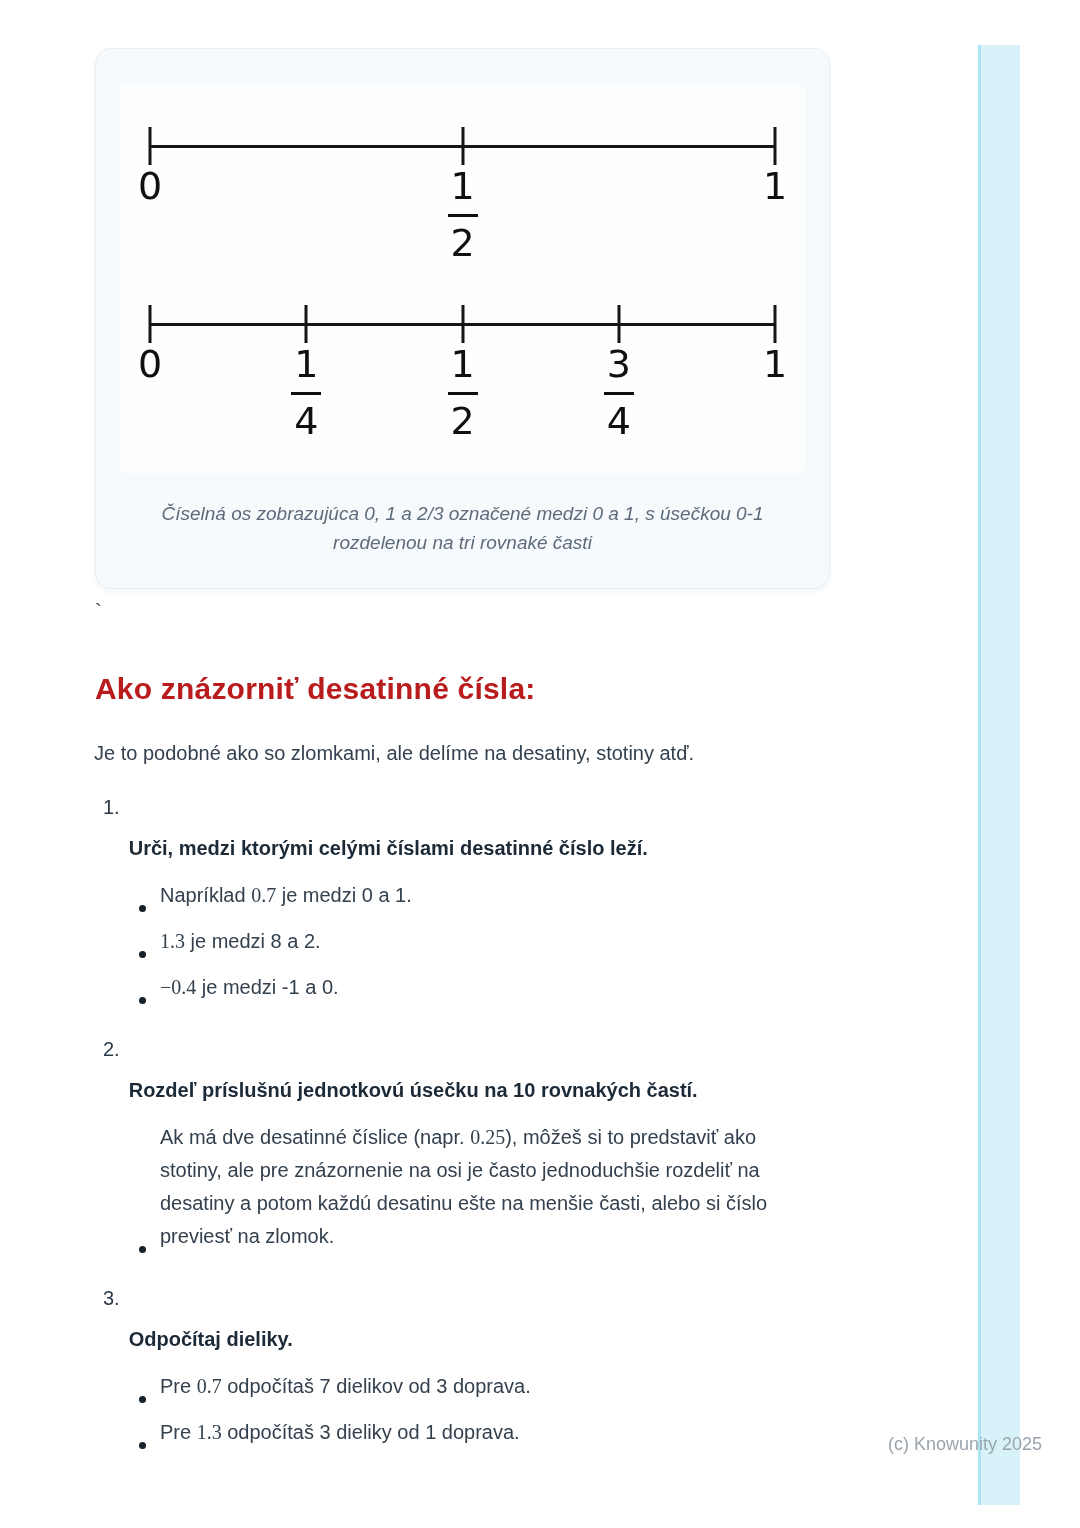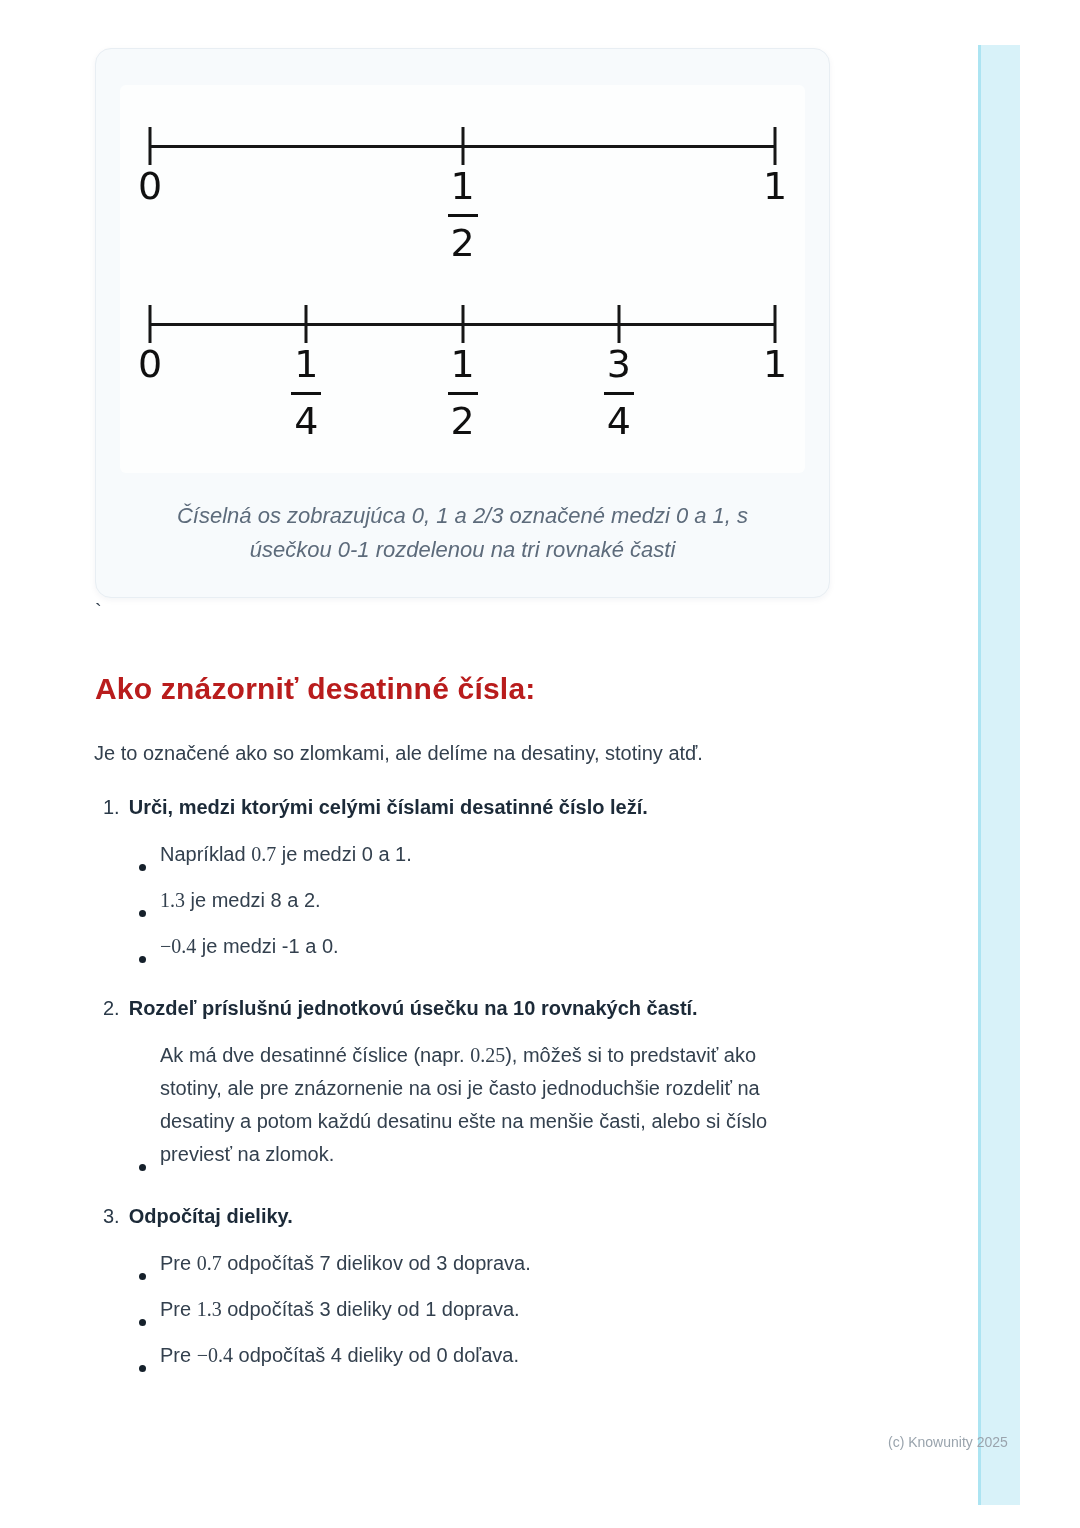--- a/index.html
+++ b/index.html
@@ -34,21 +34,21 @@
   .nl-label {
     position:absolute; top:52px; transform:translateX(-50%);
     font-size:38px; color:#101010; text-align:center; line-height:1.05;
     font-family:"DejaVu Sans", sans-serif;
   }
   .frac-num, .frac-den { display:block; }
   .frac-bar { height:3px; background:#101010; width:30px; margin:7px auto; }
 
   .figure-caption {
     margin:26px auto 0; max-width:640px;
-    font-style:italic; font-size:22px; line-height:1.55;
+    font-style:italic; font-size:19px; line-height:1.55;
     color:#5d6b7b; text-align:center;
   }
 
   
   .stray-char {
     position:absolute; left:95px; top:600px;
     font-size:20px; color:#33404e;
   }
   .section-heading {
     position:absolute; left:95px; top:672px; margin:0;
@@ -56,34 +56,34 @@
   }
   .intro {
     position:absolute; left:94px; top:738px; margin:0;
     font-size:20px; line-height:1.5; color:#33404e;
   }
 
   .steps { position:absolute; left:103px; top:792px; width:760px; }
   .step + .step { margin-top:30px; }
   .step-head { display:flex; gap:9px; font-size:20px; line-height:30px; margin-bottom:16px; }
   .step-num  { color:#2b3a49; font-weight:400; }
-  .step-title{ color:#1c2a38; font-weight:700; }
+  .step-title{ color:#1c2a38; font-weight:700;margin-top:41px; }
   .bullets   { margin-left:36px; }
   .bullet    { display:flex; line-height:33px;align-items:flex-end; }
   .bullet + .bullet { margin-top:13px; }
   .dot {
     flex:0 0 auto; width:7px; height:7px; border-radius:50%;
     background:#15202b; margin:13px 14px 0 0;
   }
   .btext { max-width:655px; font-size:20px; color:#33404e; }
   .math  { font-family:"Liberation Serif", serif; }
 
   .footer-credit {
     position:absolute; left:888px; top:1434px;
-    font-size:14px; color:#9aa4ad; z-index:2;text-align:right;
+    font-size:18px; color:#9aa4ad; z-index:2;text-align:right;
   }
 </style>
 </head>
 <body>
 
 <div class="page">
 
   <div class="side-stripe"></div>
 
   <div class="figure-card">
@@ -127,21 +127,21 @@
           <div class="nl-label" style="left: 100%;">1</div>
         </div>
       </div>
     <div class="figure-caption">Číselná os zobrazujúca 0, 1 a 2/3 označené medzi 0 a 1, s úsečkou 0-1 rozdelenou na tri rovnaké časti</div>
   </div>
 
   <div class="stray-char">`</div>
 
   <h2 class="section-heading">Ako znázorniť desatinné čísla:</h2>
 
-  <p class="intro">Je to označené ako so zlomkami, ale delíme na desatiny, stotiny atď.</p>
+  <p class="intro">Je to podobné ako so zlomkami, ale delíme na desatiny, stotiny atď.</p>
 
   <div class="steps">
       <div class="step">
         <div class="step-head">
           <div class="step-num">1.</div>
           <div class="step-title">Urči, medzi ktorými celými číslami desatinné číslo leží.</div>
         </div>
         <div class="bullets">
           <div class="bullet">
             <div class="dot"></div>
@@ -176,23 +176,19 @@
         </div>
         <div class="bullets">
           <div class="bullet">
             <div class="dot"></div>
             <div class="btext"><span>Pre </span><span class="math">0.7</span><span> odpočítaš 7 dielikov od 3 doprava.</span></div>
           </div>
           <div class="bullet">
             <div class="dot"></div>
             <div class="btext"><span>Pre </span><span class="math">1.3</span><span> odpočítaš 3 dieliky od 1 doprava.</span></div>
           </div>
-          <div class="bullet">
-            <div class="dot"></div>
-            <div class="btext"><span>Pre </span><span class="math">−0.4</span><span> odpočítaš 4 dieliky od 0 doľava.</span></div>
-          </div>
         </div>
       </div>
     </div>
 
   <div class="footer-credit">(c) Knowunity 2025</div>
 
 </div>
 
 </body></html>

